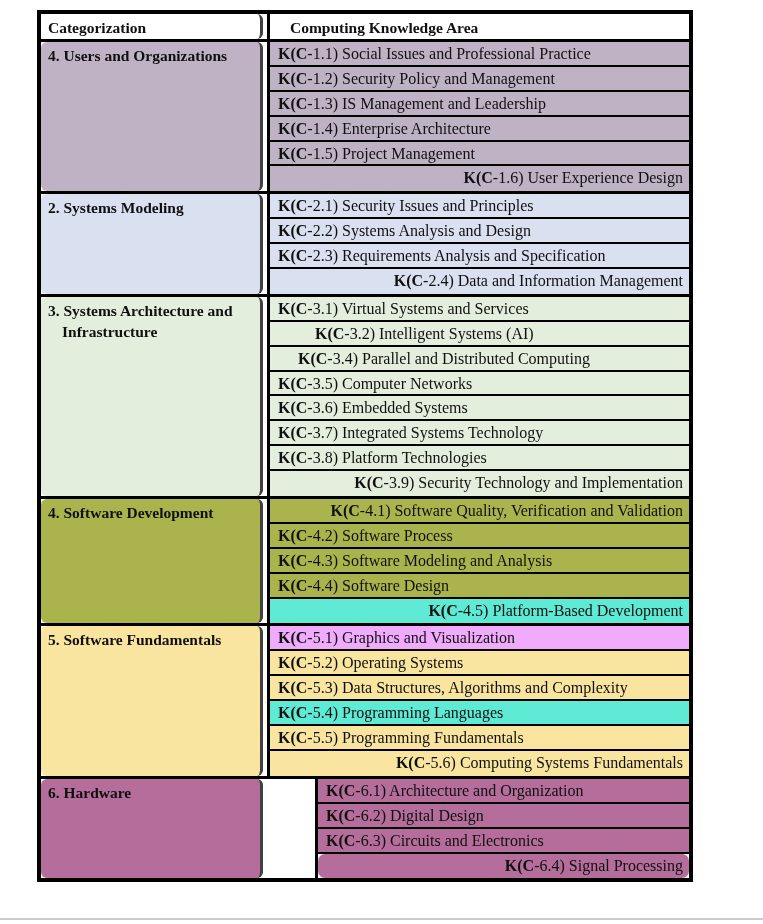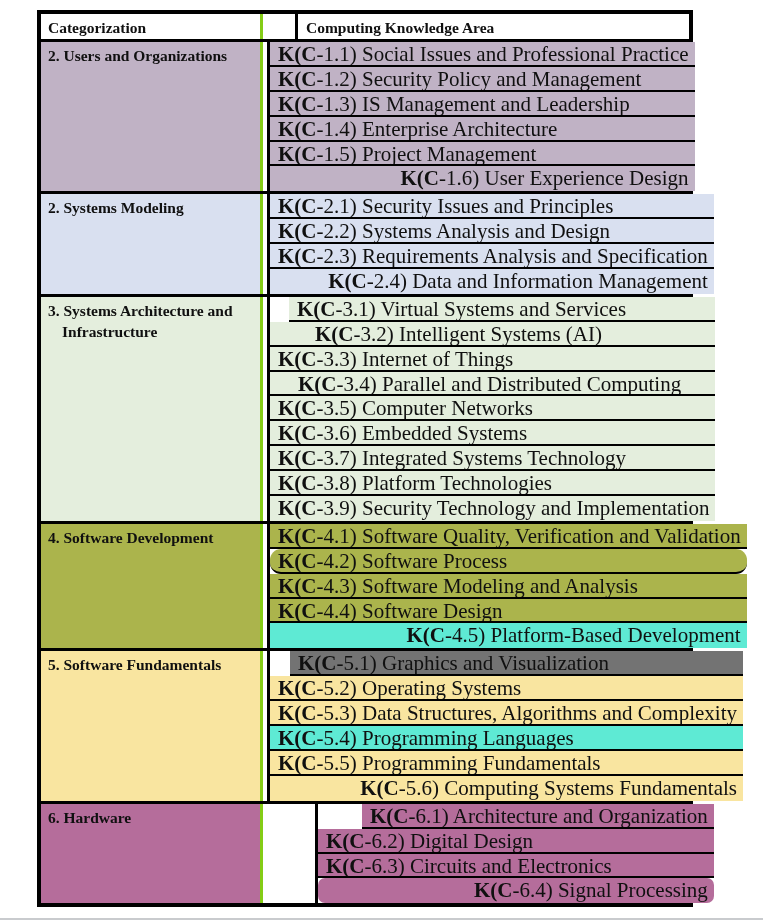--- a/index.html
+++ b/index.html
@@ -25,25 +25,26 @@
   .trow {
     display: flex;
     align-items: stretch;
     border-bottom: 3px solid #000;
   }
   #table-body .trow:last-child { border-bottom: none; gap: 24px; }
   .cat-cell {
     flex: 0 0 222px;
     width: 222px;
     box-sizing: border-box;
-    border-right: 3px solid #84cc16;
+    border-right: 3px solid #404040;
     padding: 3px 6px 0 7px;
     font-weight: bold;
     font-size: 15.5px;
     line-height: 21px;
+    border-radius: 6px;
   }
   .cat-cell .hang {
     display: block;
     padding-left: 14px;
     text-indent: -14px;
   }
   .col-gap {
     flex: 0 0 4px;
     width: 4px;
     background: #fff;
@@ -53,40 +54,39 @@
     box-sizing: border-box;
     border-left: 3px solid #000;
     display: flex;
     flex-direction: column;
   }
   .ka-row {
     height: 24.9px;
     box-sizing: border-box;
     border-bottom: 2px solid #000;
     padding: 2px 6px 0 8px;
-    font-size: 21px;
+    font-size: 16px;
     line-height: 20px;
     white-space: nowrap;
     overflow: hidden;
   }
   .ka-col .ka-row:last-child { border-bottom: none; text-align: right; }
   .b { font-weight: bold; }
   .header-row .cat-cell,
   .header-row .ka-cell-h {
     background: #fff;
     font-weight: bold;
     font-size: 15.5px;
   }
   .header-row .ka-cell-h {
     flex: 1 1 auto;
     box-sizing: border-box;
     border-left: 3px solid #000;
-    padding: 3px 6px 1px 8px;
+    padding: 3px 6px 1px 20px;
     line-height: 21px;
-    margin-left: 28px;
   }
   .header-row .cat-cell { padding: 3px 6px 1px 7px; }
   .page-edge-line {
     position: absolute;
     left: 0;
     top: 918px;
     width: 763px;
     height: 2px;
     background: #c9cbce;
   }
@@ -96,21 +96,21 @@
 
 <div class="ka-table">
   <div class="trow header-row">
     <div class="cat-cell">Categorization</div>
     <div class="col-gap"></div>
     <div class="ka-cell-h">Computing Knowledge Area</div>
   </div>
   <div id="table-body">
       <div class="trow">
         <div class="cat-cell" style="background: rgb(192, 178, 197);">
-          <span class="hang">2. Users and Organizations</span>
+          <span class="hang">4. Users and Organizations</span>
         </div>
         <div class="col-gap"></div>
         <div class="ka-col">
           <div class="ka-row" style="background: rgb(192, 178, 197);"><span class="b">K(C</span>-1.1) Social Issues and Professional Practice</div>
           <div class="ka-row" style="background: rgb(192, 178, 197);"><span class="b">K(C</span>-1.2) Security Policy and Management</div>
           <div class="ka-row" style="background: rgb(192, 178, 197);"><span class="b">K(C</span>-1.3) IS Management and Leadership</div>
           <div class="ka-row" style="background: rgb(192, 178, 197);"><span class="b">K(C</span>-1.4) Enterprise Architecture</div>
           <div class="ka-row" style="background: rgb(192, 178, 197);"><span class="b">K(C</span>-1.5) Project Management</div>
           <div class="ka-row" style="background: rgb(192, 178, 197);"><span class="b">K(C</span>-1.6) User Experience Design</div>
         </div>
@@ -126,65 +126,64 @@
           <div class="ka-row" style="background: rgb(217, 224, 240);"><span class="b">K(C</span>-2.3) Requirements Analysis and Specification</div>
           <div class="ka-row" style="background: rgb(217, 224, 240);"><span class="b">K(C</span>-2.4) Data and Information Management</div>
         </div>
       </div>
       <div class="trow">
         <div class="cat-cell" style="background: rgb(228, 238, 221);">
           <span class="hang">3. Systems Architecture and Infrastructure</span>
         </div>
         <div class="col-gap"></div>
         <div class="ka-col">
-          <div class="ka-row" style="background: rgb(228, 238, 221); margin-left: 19px;"><span class="b">K(C</span>-3.1) Virtual Systems and Services</div>
+          <div class="ka-row" style="background: rgb(228, 238, 221);"><span class="b">K(C</span>-3.1) Virtual Systems and Services</div>
           <div class="ka-row" style="background: rgb(228, 238, 221); padding-left: 45px;"><span class="b">K(C</span>-3.2) Intelligent Systems (AI)</div>
-          <div class="ka-row" style="background: rgb(228, 238, 221);"><span class="b">K(C</span>-3.3) Internet of Things</div>
           <div class="ka-row" style="background: rgb(228, 238, 221); padding-left: 28px;"><span class="b">K(C</span>-3.4) Parallel and Distributed Computing</div>
           <div class="ka-row" style="background: rgb(228, 238, 221);"><span class="b">K(C</span>-3.5) Computer Networks</div>
           <div class="ka-row" style="background: rgb(228, 238, 221);"><span class="b">K(C</span>-3.6) Embedded Systems</div>
           <div class="ka-row" style="background: rgb(228, 238, 221);"><span class="b">K(C</span>-3.7) Integrated Systems Technology</div>
           <div class="ka-row" style="background: rgb(228, 238, 221);"><span class="b">K(C</span>-3.8) Platform Technologies</div>
           <div class="ka-row" style="background: rgb(228, 238, 221);"><span class="b">K(C</span>-3.9) Security Technology and Implementation</div>
         </div>
       </div>
       <div class="trow">
         <div class="cat-cell" style="background: rgb(171, 180, 76);">
           <span class="hang">4. Software Development</span>
         </div>
         <div class="col-gap"></div>
         <div class="ka-col">
           <div class="ka-row" style="background: rgb(171, 180, 76); text-align: right;"><span class="b">K(C</span>-4.1) Software Quality, Verification and Validation</div>
-          <div class="ka-row" style="background: rgb(171, 180, 76); border-radius: 11px;"><span class="b">K(C</span>-4.2) Software Process</div>
+          <div class="ka-row" style="background: rgb(171, 180, 76);"><span class="b">K(C</span>-4.2) Software Process</div>
           <div class="ka-row" style="background: rgb(171, 180, 76);"><span class="b">K(C</span>-4.3) Software Modeling and Analysis</div>
           <div class="ka-row" style="background: rgb(171, 180, 76);"><span class="b">K(C</span>-4.4) Software Design</div>
           <div class="ka-row" style="background: #5eead4;"><span class="b">K(C</span>-4.5) Platform-Based Development</div>
         </div>
       </div>
       <div class="trow">
         <div class="cat-cell" style="background: rgb(249, 229, 160);">
           <span class="hang">5. Software Fundamentals</span>
         </div>
         <div class="col-gap"></div>
         <div class="ka-col">
-          <div class="ka-row" style="background: #737373; margin-left: 20px;"><span class="b">K(C</span>-5.1) Graphics and Visualization</div>
+          <div class="ka-row" style="background: #f0abfc;"><span class="b">K(C</span>-5.1) Graphics and Visualization</div>
           <div class="ka-row" style="background: rgb(249, 229, 160);"><span class="b">K(C</span>-5.2) Operating Systems</div>
           <div class="ka-row" style="background: rgb(249, 229, 160);"><span class="b">K(C</span>-5.3) Data Structures, Algorithms and Complexity</div>
           <div class="ka-row" style="background: #5eead4;"><span class="b">K(C</span>-5.4) Programming Languages</div>
           <div class="ka-row" style="background: rgb(249, 229, 160);"><span class="b">K(C</span>-5.5) Programming Fundamentals</div>
           <div class="ka-row" style="background: rgb(249, 229, 160);"><span class="b">K(C</span>-5.6) Computing Systems Fundamentals</div>
         </div>
       </div>
       <div class="trow">
         <div class="cat-cell" style="background: rgb(181, 109, 155);">
           <span class="hang">6. Hardware</span>
         </div>
         <div class="col-gap"></div>
         <div class="ka-col">
-          <div class="ka-row" style="background: rgb(181, 109, 155); margin-left: 44px;"><span class="b">K(C</span>-6.1) Architecture and Organization</div>
+          <div class="ka-row" style="background: rgb(181, 109, 155);"><span class="b">K(C</span>-6.1) Architecture and Organization</div>
           <div class="ka-row" style="background: rgb(181, 109, 155);"><span class="b">K(C</span>-6.2) Digital Design</div>
           <div class="ka-row" style="background: rgb(181, 109, 155);"><span class="b">K(C</span>-6.3) Circuits and Electronics</div>
           <div class="ka-row" style="background: rgb(181, 109, 155); border-radius: 7px;"><span class="b">K(C</span>-6.4) Signal Processing</div>
         </div>
       </div>
     </div>
 </div>
 
 <div class="page-edge-line"></div>
 

